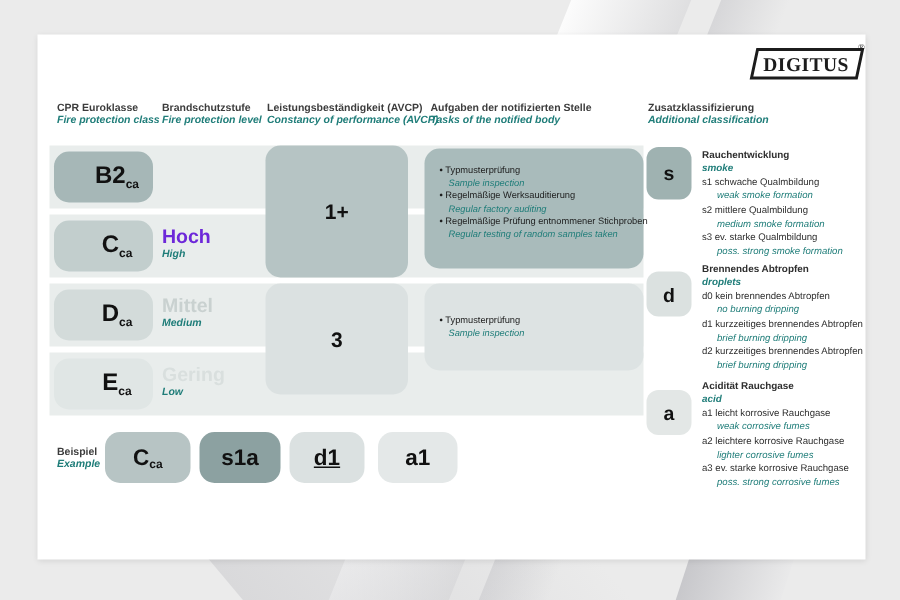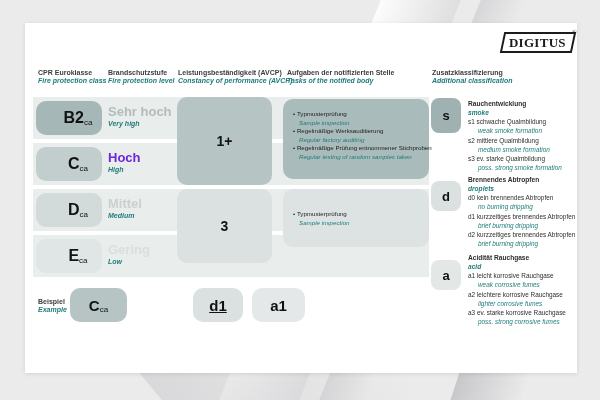--- a/index.html
+++ b/index.html
@@ -35,21 +35,21 @@
   .hdr0 { left:13px; } .hdr1 { left:83px; } .hdr2 { left:153px; } .hdr3 { left:262px; } .hdr4 { left:407px; }
 
   
   .band { left:8px; width:396px; height:42px; background:#e9edec; }
   .band-r0 { top:74px; } .band-r1 { top:120px; } .band-r2 { top:166px; } .band-r3 { top:212px; }
 
   
   .pill { left:11px; width:66px; height:34px; border-radius:10px;
           display:flex; align-items:center; justify-content:center;
           font-weight:bold; font-size:16px; color:#111;padding-left:18px; }
-  .pill-sub { font-size:8px; font-weight:normal; position:relative; bottom:-4px; }
+  .pill-sub { font-size:8px; font-weight:bold; position:relative; bottom:-4px; }
   .pill-r0 { top:78px;  background:#a6b7b7; }
   .pill-r1 { top:124px; background:#c2cecd; }
   .pill-r2 { top:170px; background:#d3dbda; }
   .pill-r3 { top:216px; background:#e0e6e5; }
 
   
   .level { left:83px; }
   .level-de { font-size:13px; font-weight:bold; line-height:14px; }
   .level-en { font-size:7px; font-weight:bold; font-style:italic; color:#1f7d79; line-height:9px; }
   .level-r0 { top:82px; }  .level-r0 .level-de { color:#b2bcbc; }
@@ -146,24 +146,20 @@
   </div>
   <div class="pill pill-r2">
     <span>D</span>
       <span class="pill-sub">ca</span>
   </div>
   <div class="pill pill-r3">
     <span>E</span>
       <span class="pill-sub">ca</span>
   </div>
 
-  <div class="level level-r0">
-    <div class="level-de">Sehr hoch</div>
-    <div class="level-en">Very high</div>
-  </div>
   <div class="level level-r1">
     <div class="level-de">Hoch</div>
     <div class="level-en">High</div>
   </div>
   <div class="level level-r2">
     <div class="level-de">Mittel</div>
     <div class="level-en">Medium</div>
   </div>
   <div class="level level-r3">
     <div class="level-de">Gering</div>
@@ -234,20 +230,23 @@
   </div>
 
   <div class="example-label">
     <div class="example-label-de">Beispiel</div>
     <div class="example-label-en">Example</div>
   </div>
   <div class="expill expill-0">
     <span>C</span>
       <span class="pill-sub">ca</span>
   </div>
+  <div class="expill expill-1">
+    <span>s1a</span>
+  </div>
   <div class="expill expill-2">
     <span>d1</span>
   </div>
   <div class="expill expill-3">
     <span>a1</span>
   </div>
 
 </div>
 
 </body></html>

